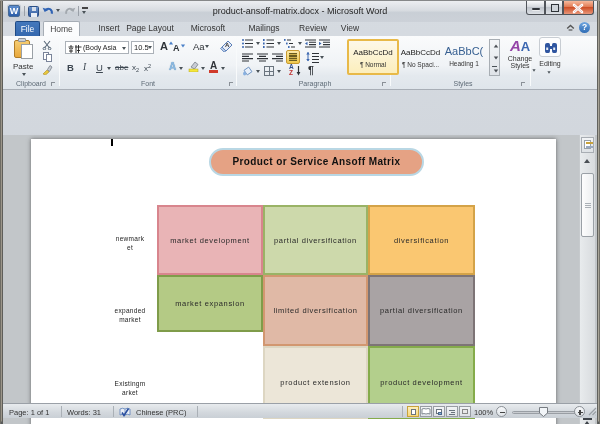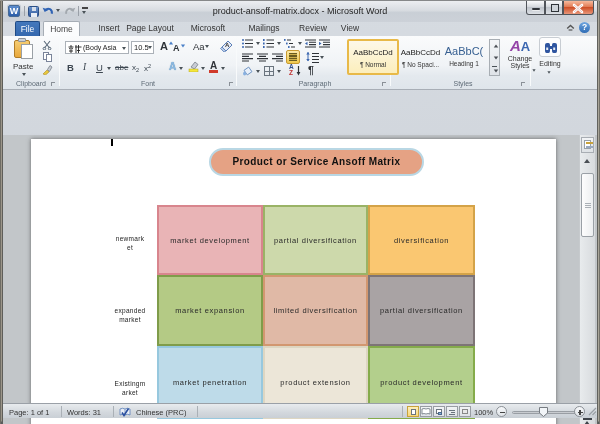--- a/index.html
+++ b/index.html
@@ -362,24 +362,23 @@
     <div class="dd" style="left:544px; top:35px; transform:scale(.8);"></div>
   </div>
 
   <div id="docarea">
     <div id="page">
       <div id="cursor"></div>
       <div id="stadium">Product or Service Ansoff Matrix</div>
       <div class="cell" style="left:126px; top:66px; width:106px; height:70px; background:#e9b4b6; border:2px solid #d8858d;">market development</div>
       <div class="cell" style="left:232px; top:66px; width:105px; height:70px; background:#cdd9ab; border:2px solid #9ab366;">partial diversification</div>
       <div class="cell" style="left:337px; top:66px; width:107px; height:70px; background:#fac771; border:2px solid #d4a348;">diversification</div>
-      <div class="cell" style="left:126px; top:136px; width:106px; height:71px; background:#b4ca85; border:2px solid #7f9c4a;">market expansion</div>
+      <div class="cell" style="left:126px; top:136px; width:106px; height:57px; background:#b4ca85; border:2px solid #7f9c4a;">market expansion</div>
       <div class="cell" style="left:232px; top:136px; width:105px; height:71px; background:#e0b9a6; border:2px solid #d29770;">limited diversification</div>
       <div class="cell" style="left:337px; top:136px; width:107px; height:71px; background:#a9a3a4; border:2px solid #7d7476;">partial diversification</div>
-      <div class="cell" style="left:126px; top:207px; width:106px; height:73px; background:#bedbe9; border:2px solid #97c8de;">market penetration</div>
       <div class="cell" style="left:232px; top:207px; width:105px; height:73px; background:#ece6d8; border:2px solid #ddd6c2;">product extension</div>
       <div class="cell" style="left:337px; top:207px; width:107px; height:73px; background:#b3cf8c; border:2px solid #85ab4b;text-align:center;">product development</div>
       <div class="rlabel" style="left:69px; top:95px;">newmark<br>et</div>
       <div class="rlabel" style="left:69px; top:167px;">expanded<br>market</div>
       <div class="rlabel" style="left:69px; top:240px;">Existingm<br>arket</div>
       <div class="clabel" style="left:139px; top:288px;">Existing Product</div>
       <div class="clabel" style="left:244px; top:288px;">Modified Product</div>
       <div class="clabel" style="left:345px; top:288px;">New Product</div>
     </div>
 

